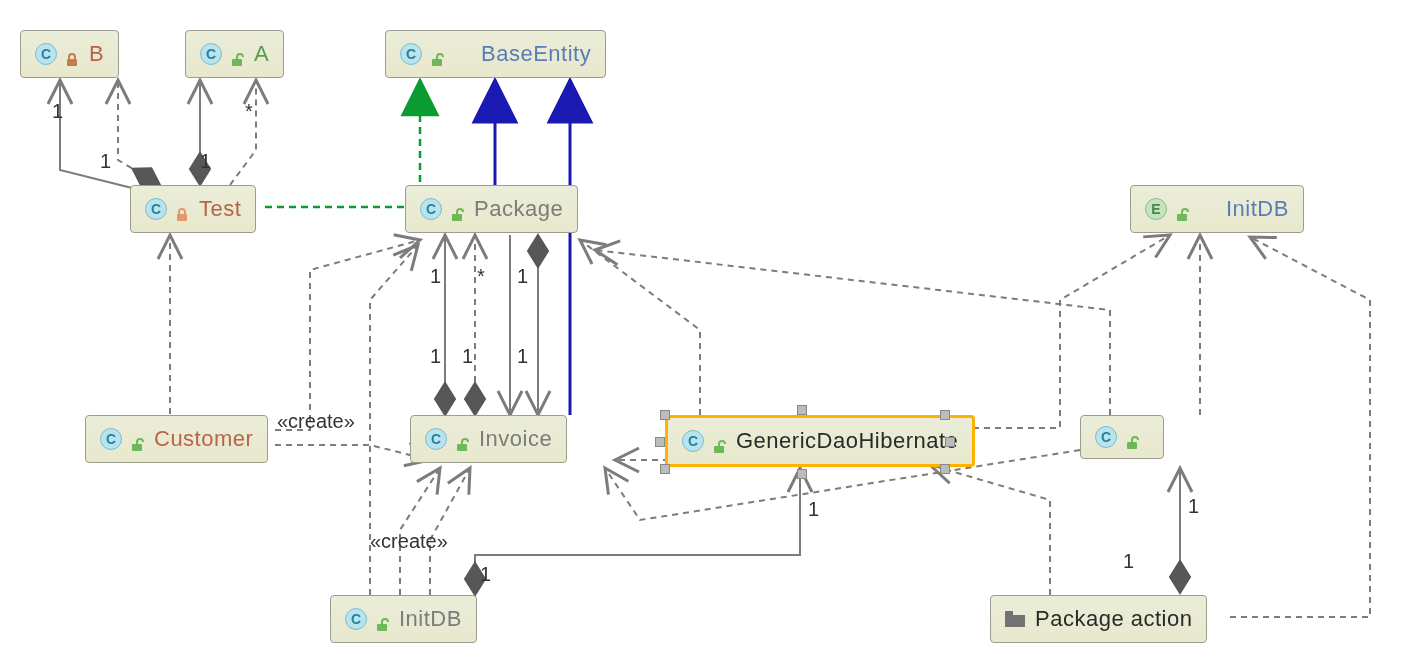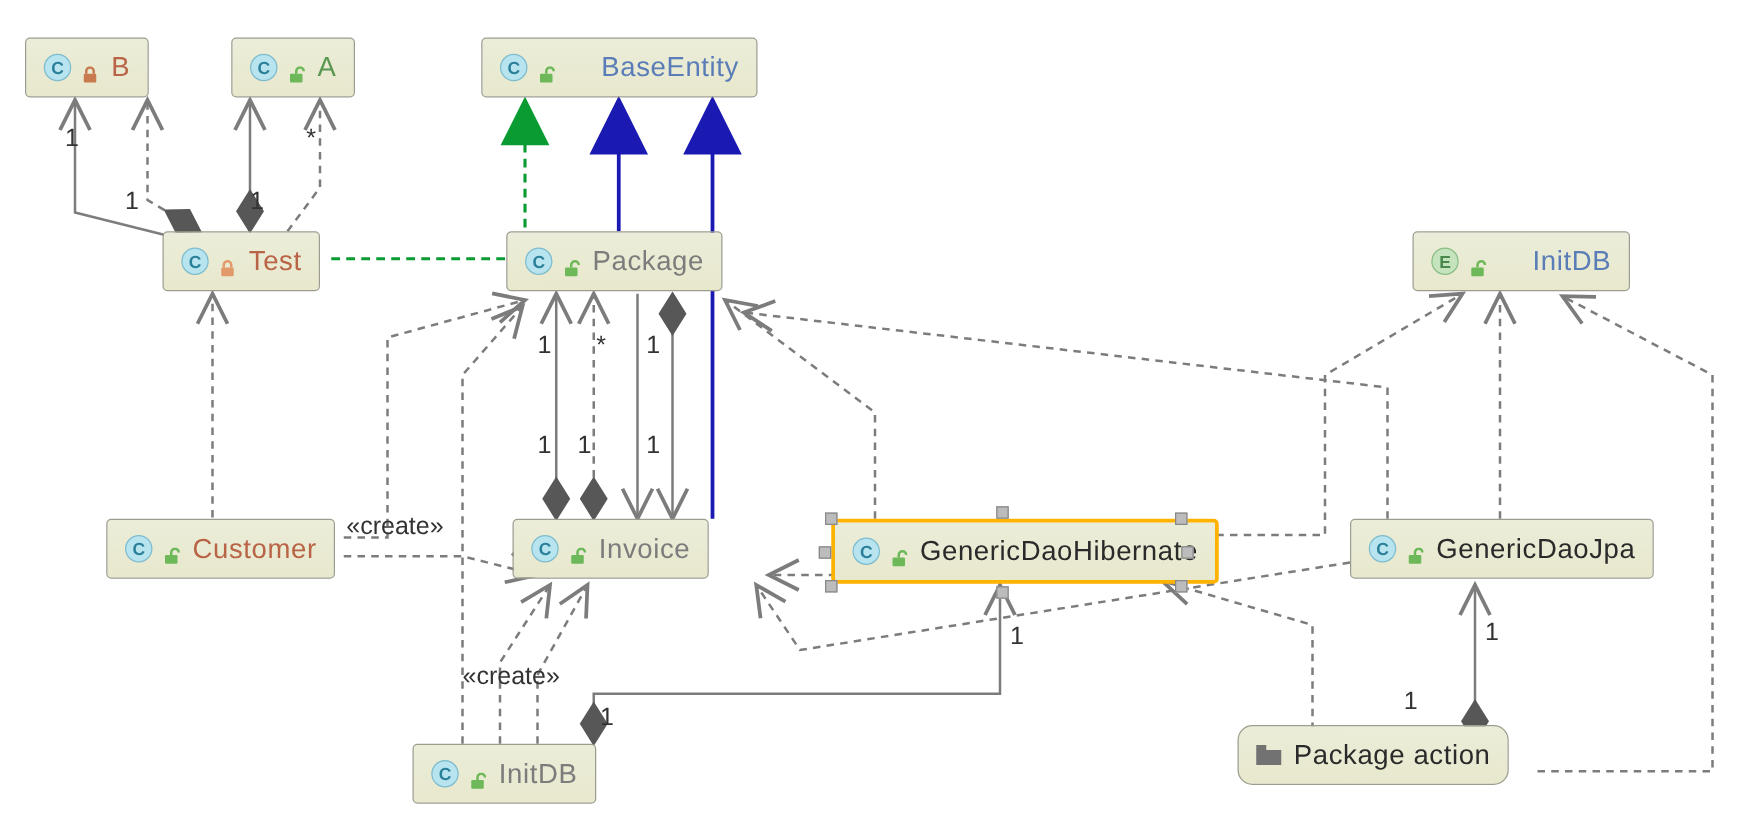--- a/index.html
+++ b/index.html
@@ -250,35 +250,34 @@
 <div class="handle" style="left:945px; top:437px;"></div>
 
 <div class="node" style="left:1080px; top:415px;">
   <span class="icon-circle icon-class">C</span>
   <span class="lock-icon">
     <svg viewBox="0 0 14 14">
         <rect x="2" y="6" width="10" height="7" rx="1" fill="#6db858"></rect>
         <path d="M7 6 V4 a3 3 0 0 1 6 0" fill="none" stroke="#6db858" stroke-width="2"></path>
       </svg>
   </span>
-  <span class="name" style="color:#2a2a2a">GenericDaoJpa</span>
 </div>
 
 <div class="node" style="left:330px; top:595px;">
   <span class="icon-circle icon-class">C</span>
   <span class="lock-icon">
     <svg viewBox="0 0 14 14">
         <rect x="2" y="6" width="10" height="7" rx="1" fill="#6db858"></rect>
         <path d="M7 6 V4 a3 3 0 0 1 6 0" fill="none" stroke="#6db858" stroke-width="2"></path>
       </svg>
   </span>
   <span class="name name-grey">InitDB</span>
 </div>
 
-<div class="node" style="left:990px; top:580px;border-radius:12px;">
+<div class="node" style="left:990px; top:595px;">
   <span class="pkg-icon"></span>
   <span class="name" style="color:#2a2a2a">Package action</span>
 </div>
 
 <span class="label" style="left:52px; top:100px;">1</span>
 <span class="label" style="left:100px; top:150px;">1</span>
 <span class="label" style="left:200px; top:150px;">1</span>
 <span class="label" style="left:245px; top:100px;">*</span>
 
 <span class="label" style="left:430px; top:265px;">1</span>

